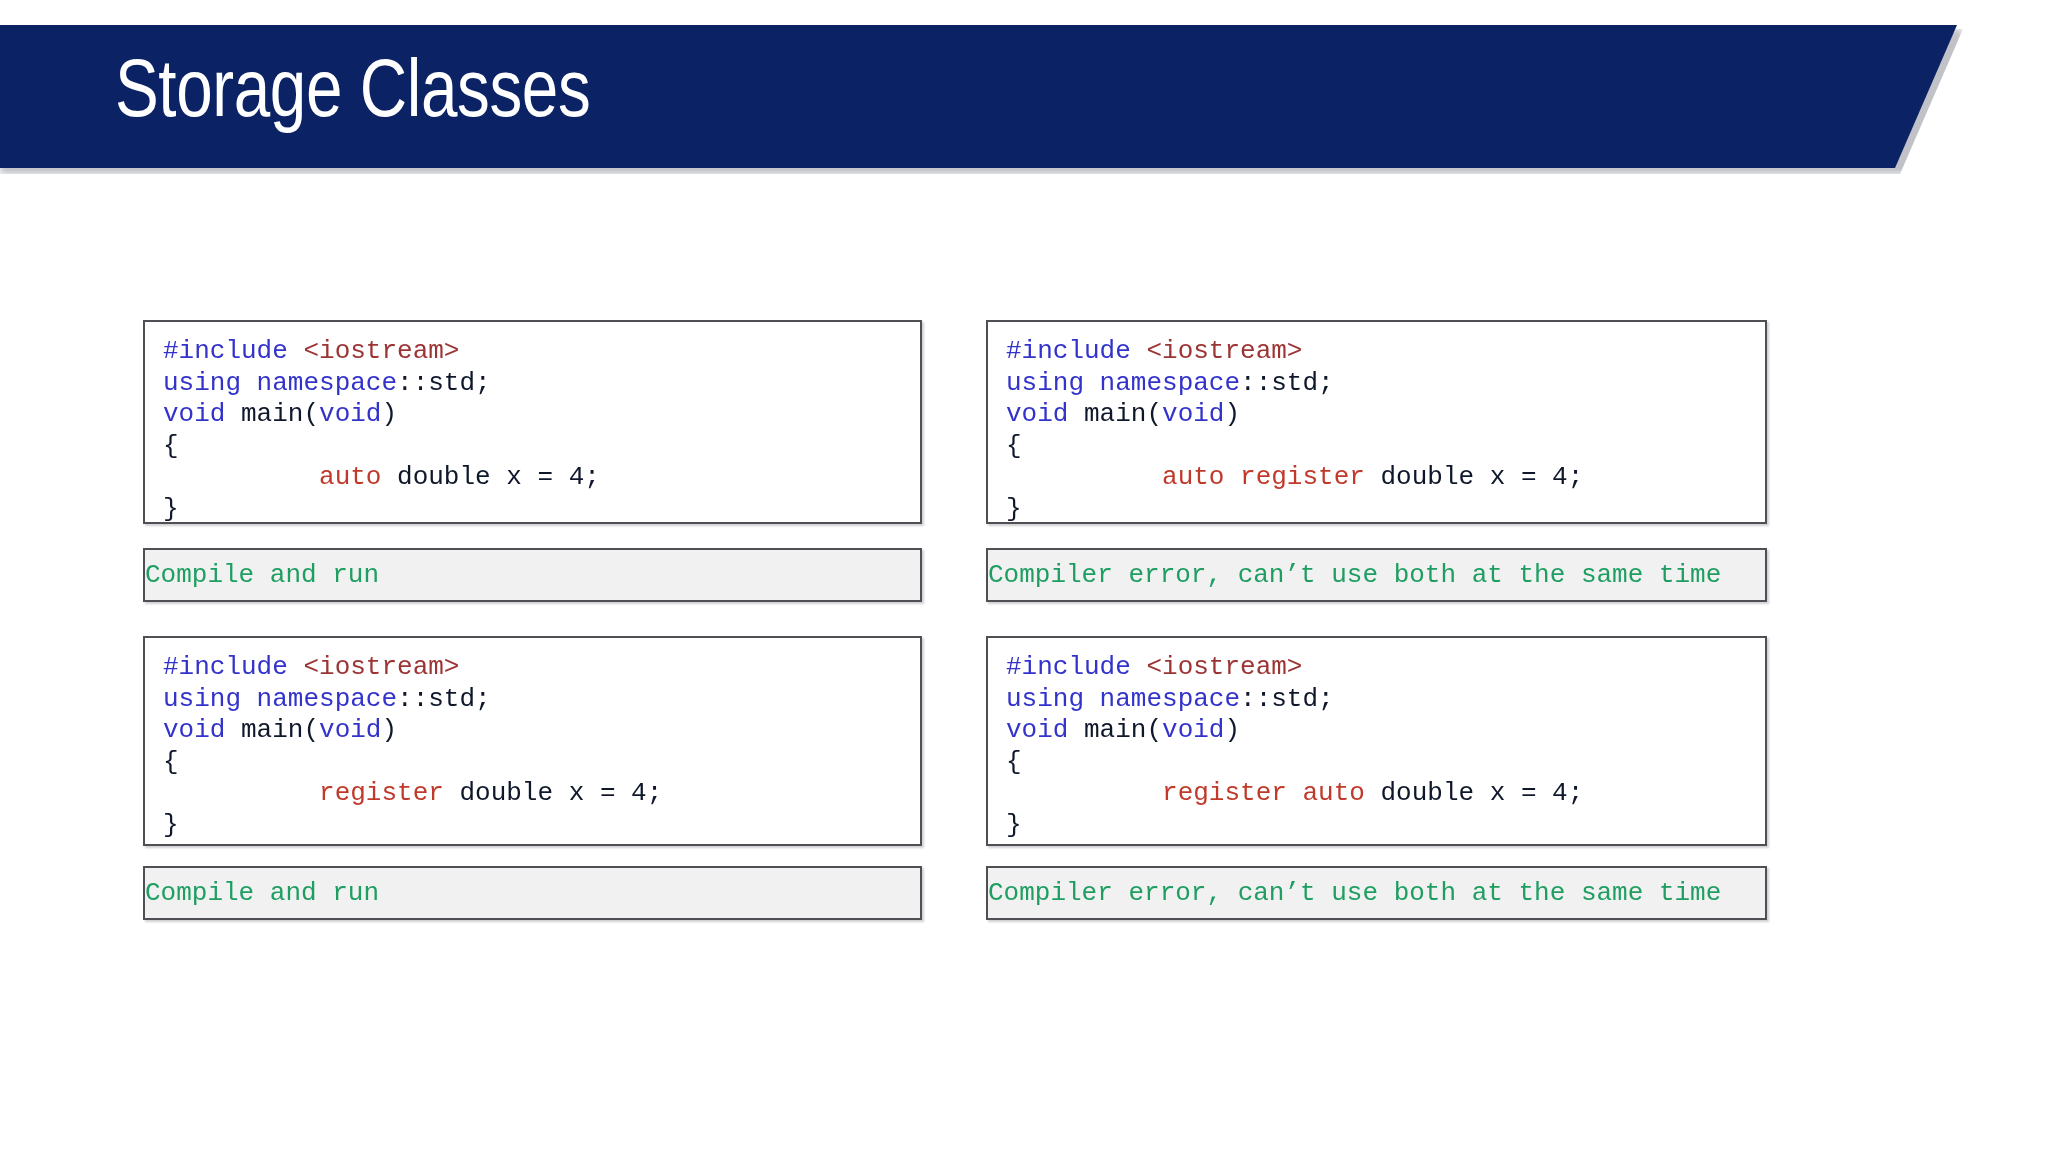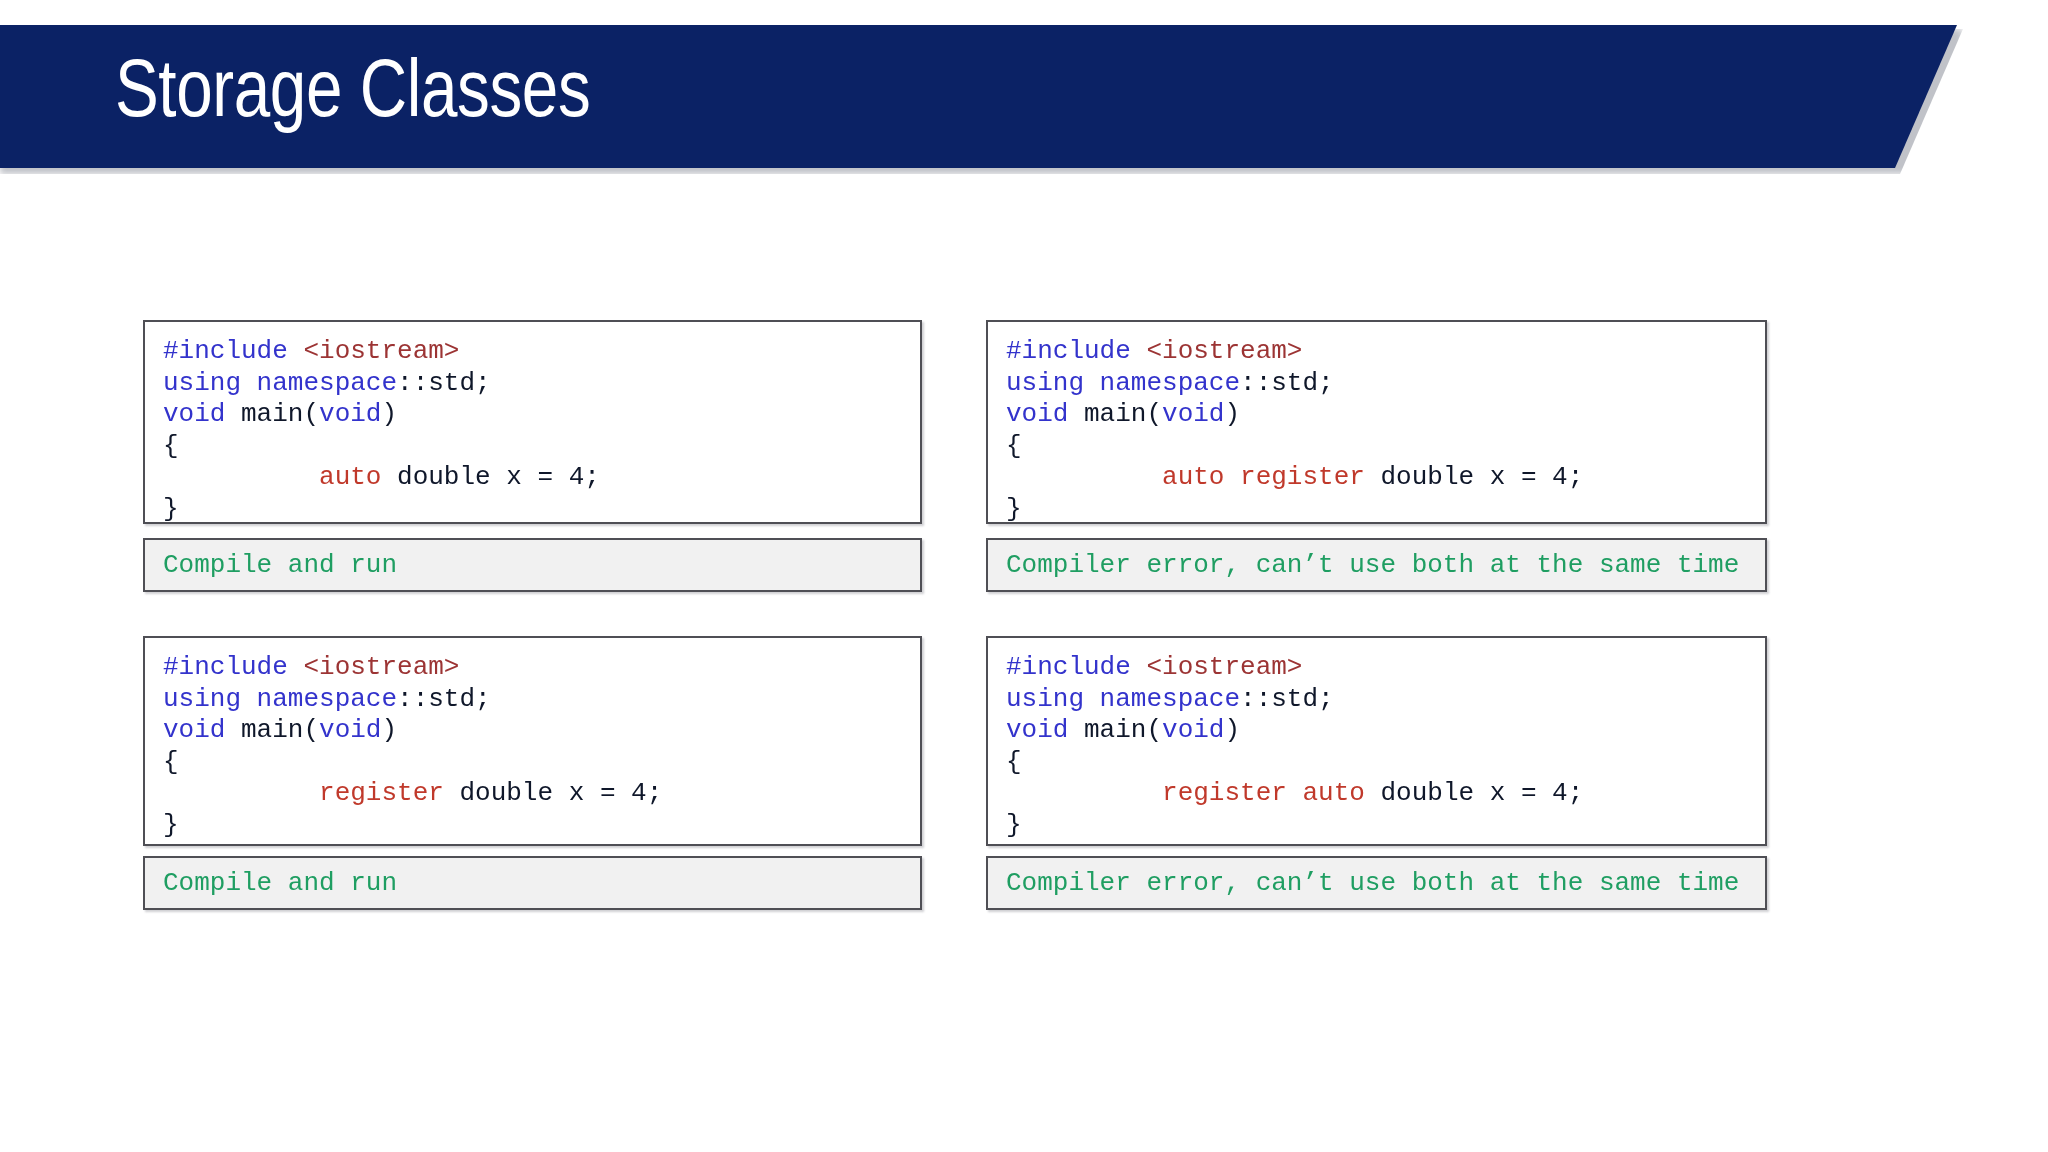--- a/index.html
+++ b/index.html
@@ -74,26 +74,26 @@
     white-space: pre;
     overflow: hidden;
   }
   .caption-box {
     box-sizing: border-box;
     border: 2px solid #4f4f55;
     background: #f1f1f1;
     box-shadow: 2px 2px 2px rgba(120,120,128,0.35);
     display: flex;
     align-items: center;
-    padding-left: 18px;
     font-family: "Liberation Mono", "DejaVu Sans Mono", monospace;
     font-size: 26px;
     color: #1f9e62;
     white-space: pre;
     overflow: hidden;
+    margin-top: 10px;
   }
 
   
   .col-left  { left: 143px;  width: 779px; }
   .col-right { left: 986px;  width: 781px; }
   .row-1-code    { top: 320px; height: 204px; }
   .row-1-caption { top: 538px; height: 54px; }
   .row-2-code    { top: 636px; height: 210px; }
   .row-2-caption { top: 856px; height: 54px; }
 

